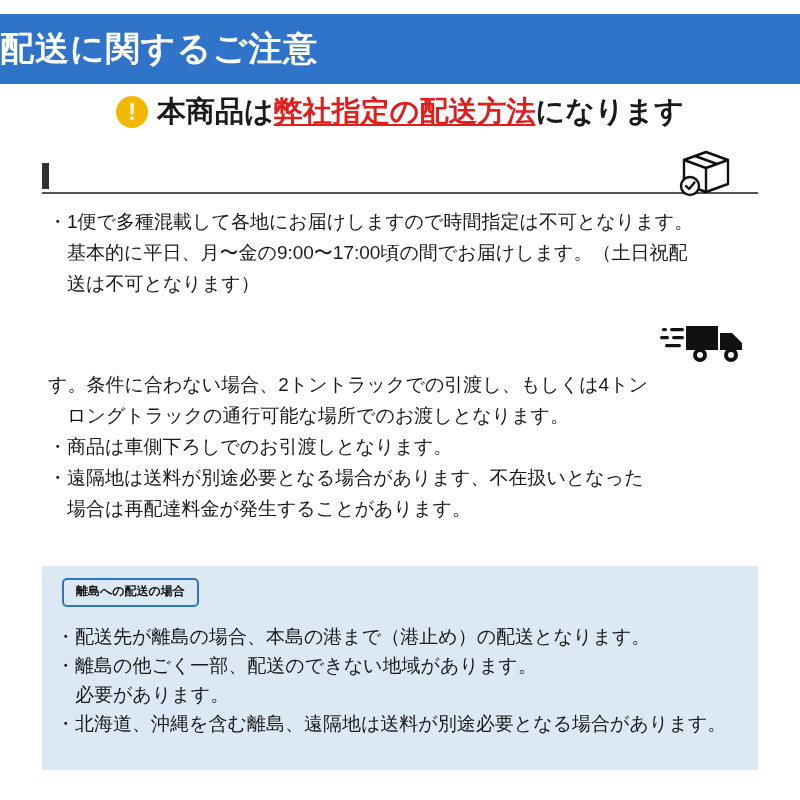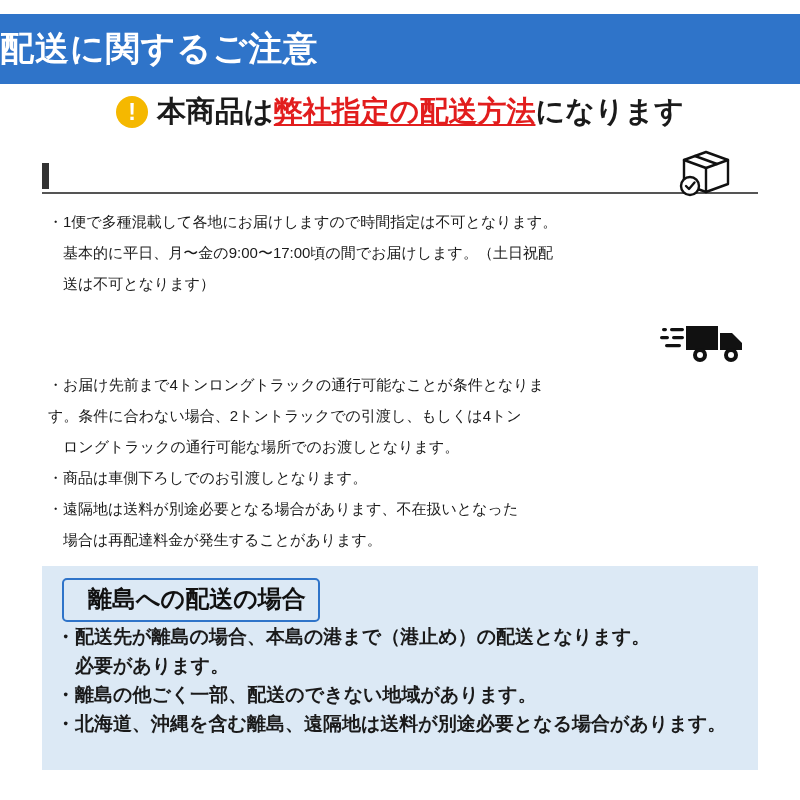--- a/index.html
+++ b/index.html
@@ -94,21 +94,21 @@
     margin-right: 11px;
     flex: none;
   }
   .section-head .title {
     font-size: 24px;
     font-weight: bold;
     letter-spacing: 1px;
   }
   .bullet-list {
     position: absolute;
-    font-size: 15px;
+    font-size: 19px;
     line-height: 31px;
   }
   .bullet-list .item {
     display: block;
     text-indent: 0;
   }
 
   
   .icon-box {
     position: absolute;
@@ -123,33 +123,32 @@
     height: 204px;
     background: #dce9f5;
   }
   .island-label {
     position: absolute;
     left: 20px;
     top: 12px;
     border: 2px solid #2f74c9;
     background: #dce9f5;
     border-radius: 5px;
-    padding: 3px 12px 5px 24px;
-    font-size: 24px;
+    padding: 3px 12px 5px 12px;
+    font-size: 12px;
     font-weight: bold;
     color: #111111;
   }
   .island-list {
     position: absolute;
     left: 14px;
     top: 56px;
     width: 690px;
     font-size: 19px;
     line-height: 29px;
-    font-weight: bold;
   }
   .island-list .item {
     display: block;
     padding-left: 17px;
     text-indent: -17px;
   }
 </style>
 </head>
 <body>
 
@@ -196,31 +195,30 @@
       <path d="M26 8 h32 v24 h-32 z"></path>
       <path d="M60 15 h12 l10 10 v7 h-22 z"></path>
       <circle cx="40" cy="37" r="7" fill="#111111"></circle>
       <circle cx="40" cy="37" r="3" fill="#ffffff"></circle>
       <circle cx="71" cy="37" r="7" fill="#111111"></circle>
       <circle cx="71" cy="37" r="3" fill="#ffffff"></circle>
     </svg>
   </div>
 
   <div class="bullet-list" style="left:48px; top:369px; width:716px;">
-    <span class="item"><span>・お届け先前まで</span><span class="red">4トンロングトラックの通行可能なことが条件となりま</span></span>
     <span class="item"><span class="red">す</span><span>。条件に合わない場合、2トントラックでの引渡し、もしくは4トン</span></span>
     <span class="item"><span>　ロングトラックの通行可能な場所でのお渡しとなります。</span></span>
     <span class="item"><span>・商品は車側下ろしでのお引渡しとなります。</span></span>
     <span class="item"><span>・遠隔地は送料が別途必要となる場合があります、</span><span class="red">不在扱いとなった</span></span>
     <span class="item"><span class="red">　場合は再配達料金が発生する</span><span>ことがあります。</span></span>
   </div>
 
   <div class="island-box">
     <div class="island-label">離島への配送の場合</div>
     <div class="island-list">
       <span class="item">・配送先が離島の場合、本島の港まで（港止め）の配送となります。</span>
+      <span class="item">・離島の他ごく一部、配送のできない地域があります。</span>
       <span class="item">　必要があります。</span>
-      <span class="item">・離島の他ごく一部、配送のできない地域があります。</span>
       <span class="item">・北海道、沖縄を含む離島、遠隔地は送料が別途必要となる場合があります。</span>
     </div>
   </div>
 
 </div>
 
 </body></html>

